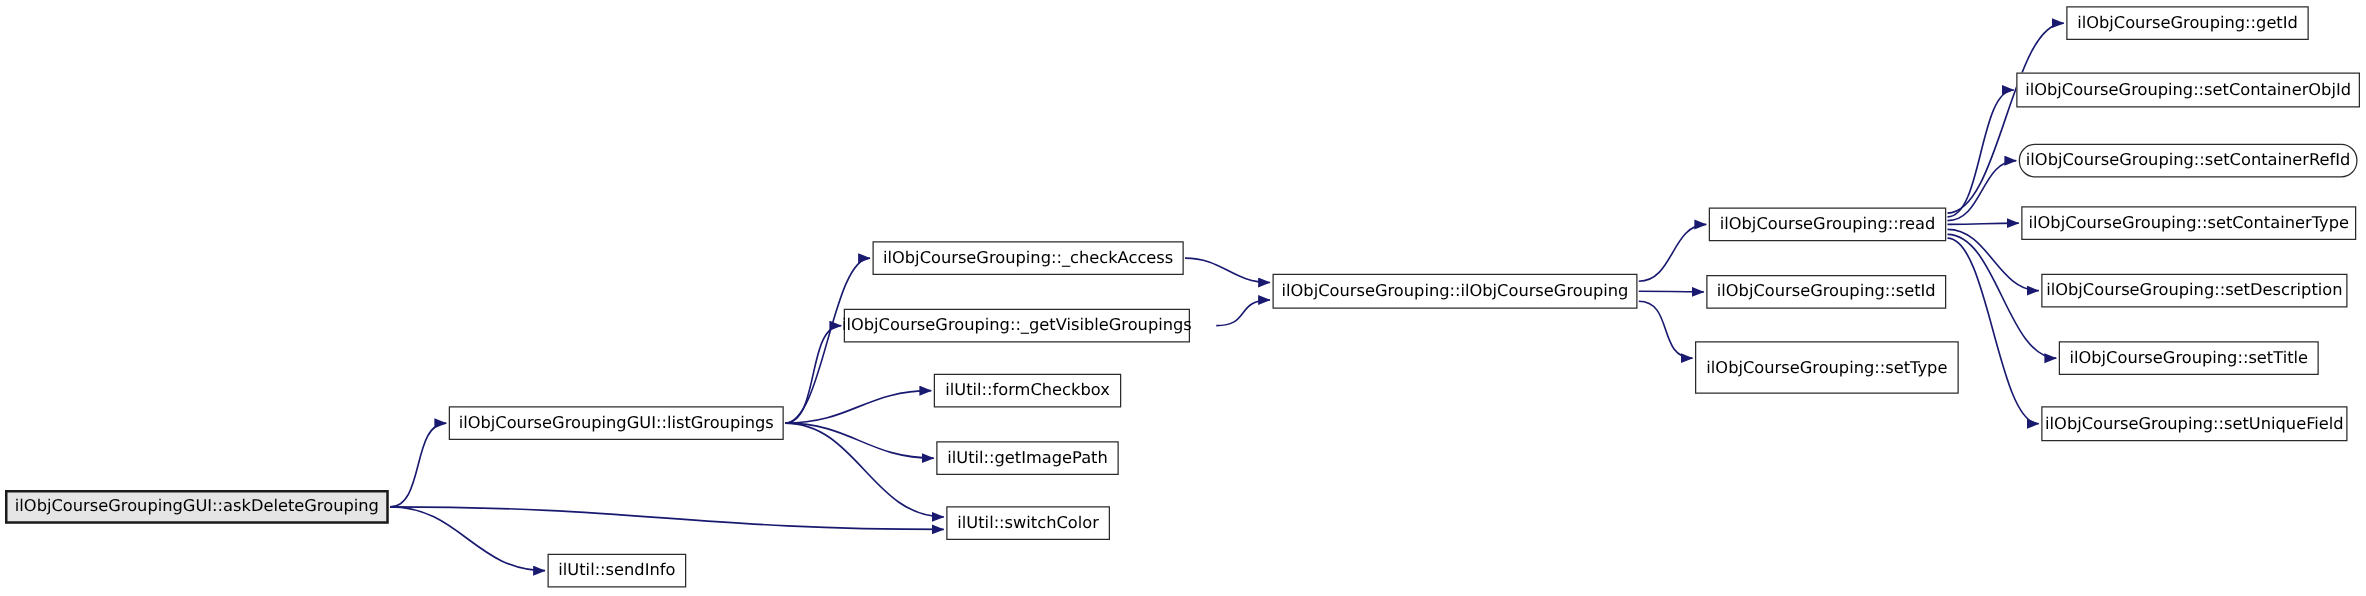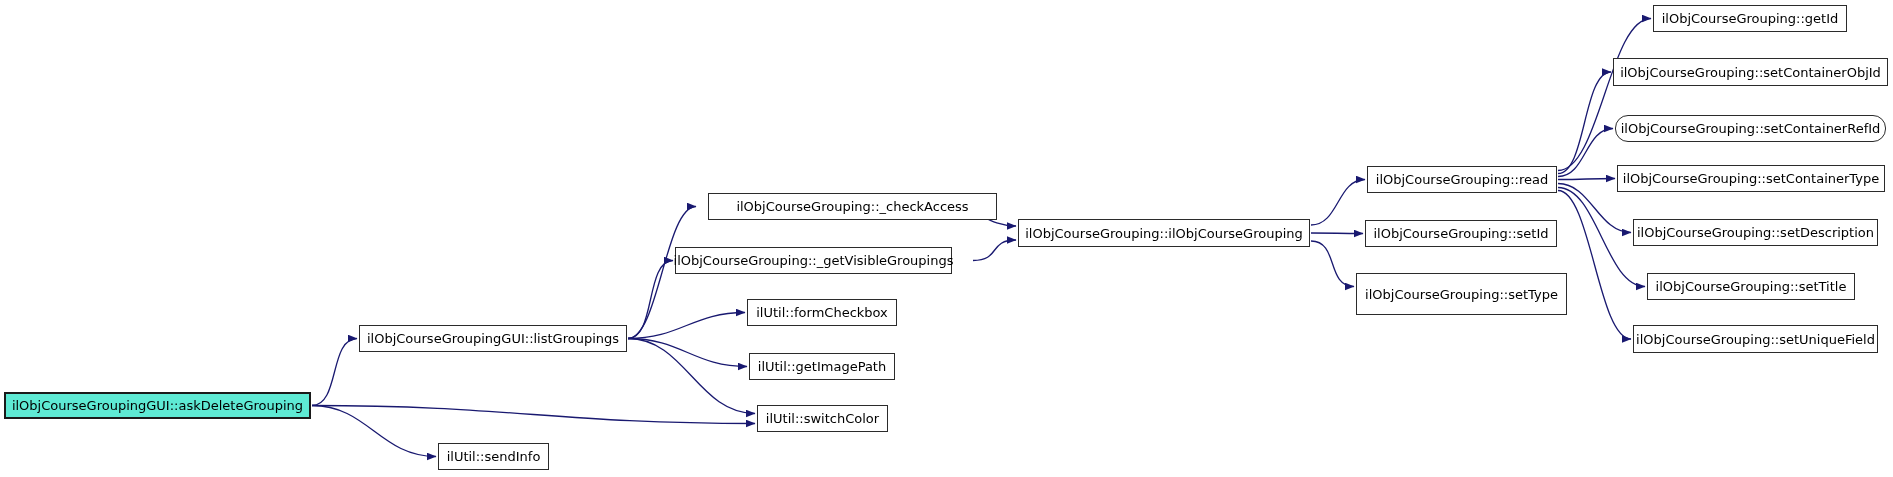--- a/index.html
+++ b/index.html
@@ -31,21 +31,21 @@
     color: #000000;
     font-size: 13px;
     display: flex;
     align-items: center;
     justify-content: center;
     white-space: nowrap;
     cursor: pointer;
     z-index: 2;
   }
   .node.highlight {
-    background: #5eead4;
+    background: #e5e5e5;
     border-width: 2px;
     border-color: #1a1a1a;
   }
 </style>
 </head>
 <body>
 
 <div class="graph-wrap" style="width: 1893px; height: 477px; background: rgb(255, 255, 255);">
   <svg class="edges" xmlns="http://www.w3.org/2000/svg" viewBox="0 0 1893 477">
     <defs>
@@ -69,21 +69,21 @@
       <path d="M1558,170.5 C1599.85,170.5 1609.15,18.5 1651,18.5" fill="none" stroke="#191970" stroke-width="1.3" marker-end="url(#arrow)"></path>
       <path d="M1558,173.5 C1586,173.5 1583,72 1611,72" fill="none" stroke="#191970" stroke-width="1.3" marker-end="url(#arrow)"></path>
       <path d="M1558,176.5 C1586,176.5 1585,128.5 1613,128.5" fill="none" stroke="#191970" stroke-width="1.3" marker-end="url(#arrow)"></path>
       <path d="M1558,179.5 C1586,179.5 1587,178.5 1615,178.5" fill="none" stroke="#191970" stroke-width="1.3" marker-end="url(#arrow)"></path>
       <path d="M1558,183.5 C1590.85,183.5 1598.15,232.5 1631,232.5" fill="none" stroke="#191970" stroke-width="1.3" marker-end="url(#arrow)"></path>
       <path d="M1558,187.5 C1597.15,187.5 1605.85,286.5 1645,286.5" fill="none" stroke="#191970" stroke-width="1.3" marker-end="url(#arrow)"></path>
       <path d="M1558,190.5 C1590.85,190.5 1598.15,339 1631,339" fill="none" stroke="#191970" stroke-width="1.3" marker-end="url(#arrow)"></path>
     </svg>
 <div class="node highlight" style="left: 4px; top: 392px; width: 307px; height: 27px;">ilObjCourseGroupingGUI::askDeleteGrouping</div>
     <div class="node" style="left: 359px; top: 325px; width: 268px; height: 27px;">ilObjCourseGroupingGUI::listGroupings</div>
-    <div class="node" style="left: 698px; top: 193px; width: 289px; height: 27px; margin-left: 10px;">ilObjCourseGrouping::_checkAccess</div>
+    <div class="node" style="left: 698px; top: 193px; width: 249px; height: 27px;">ilObjCourseGrouping::_checkAccess</div>
     <div class="node" style="left: 675px; top: 247px; width: 277px; height: 27px;">ilObjCourseGrouping::_getVisibleGroupings</div>
     <div class="node" style="left: 747px; top: 299px; width: 150px; height: 27px;">ilUtil::formCheckbox</div>
     <div class="node" style="left: 749px; top: 353px; width: 146px; height: 27px;">ilUtil::getImagePath</div>
     <div class="node" style="left: 757px; top: 405px; width: 131px; height: 27px;">ilUtil::switchColor</div>
     <div class="node" style="left: 438px; top: 443px; width: 111px; height: 27px;">ilUtil::sendInfo</div>
     <div class="node" style="left: 1018px; top: 219px; width: 292px; height: 28px;">ilObjCourseGrouping::ilObjCourseGrouping</div>
     <div class="node" style="left: 1367px; top: 166px; width: 190px; height: 27px;">ilObjCourseGrouping::read</div>
     <div class="node" style="left: 1365px; top: 220px; width: 192px; height: 27px;">ilObjCourseGrouping::setId</div>
     <div class="node" style="left: 1356px; top: 273px; width: 211px; height: 42px;">ilObjCourseGrouping::setType</div>
     <div class="node" style="left: 1653px; top: 5px; width: 194px; height: 27px;">ilObjCourseGrouping::getId</div>

